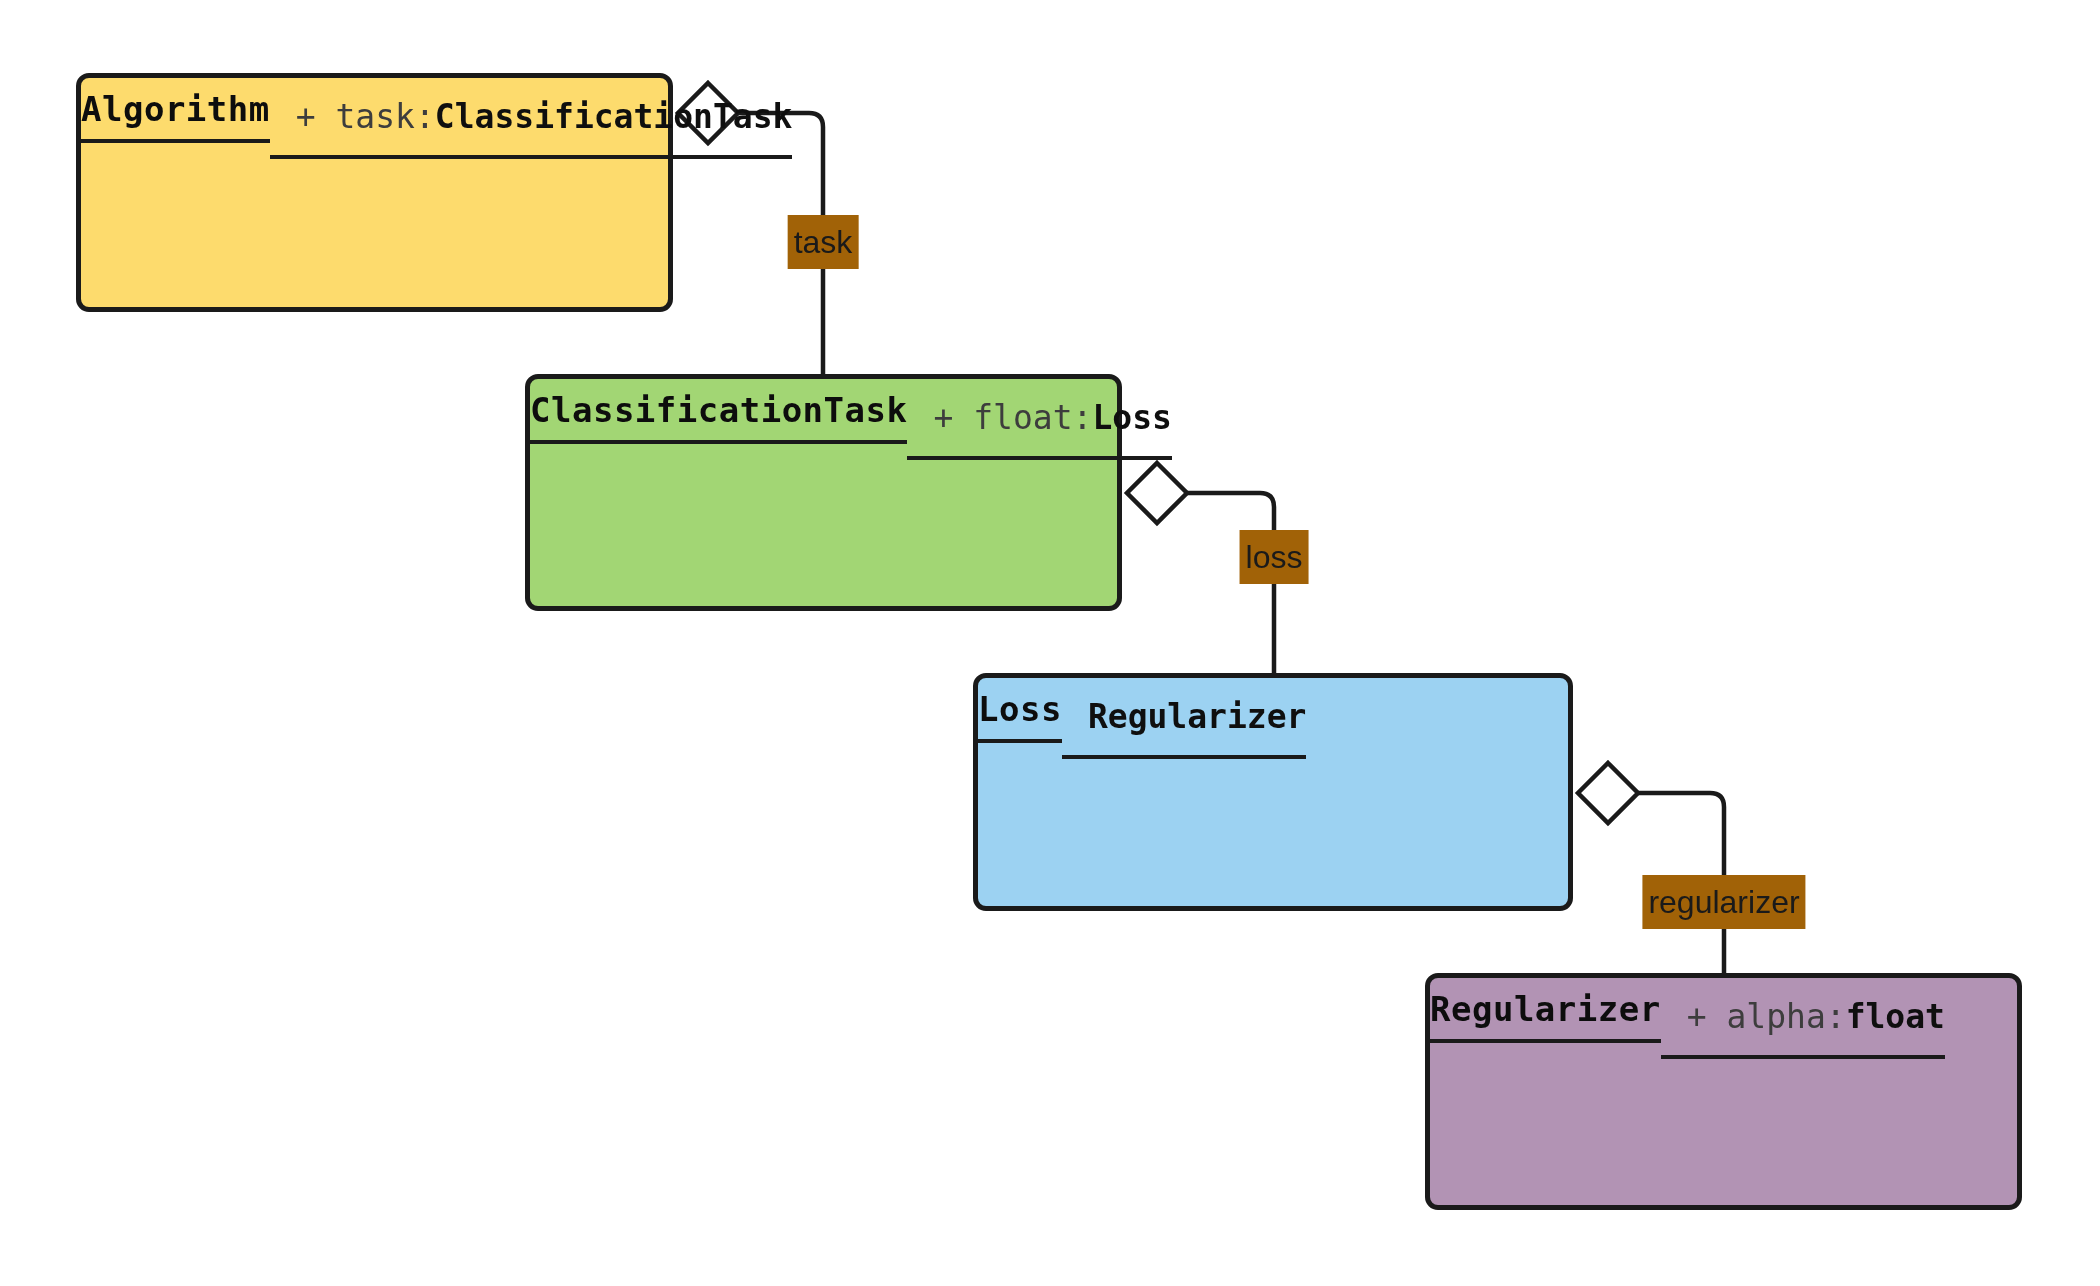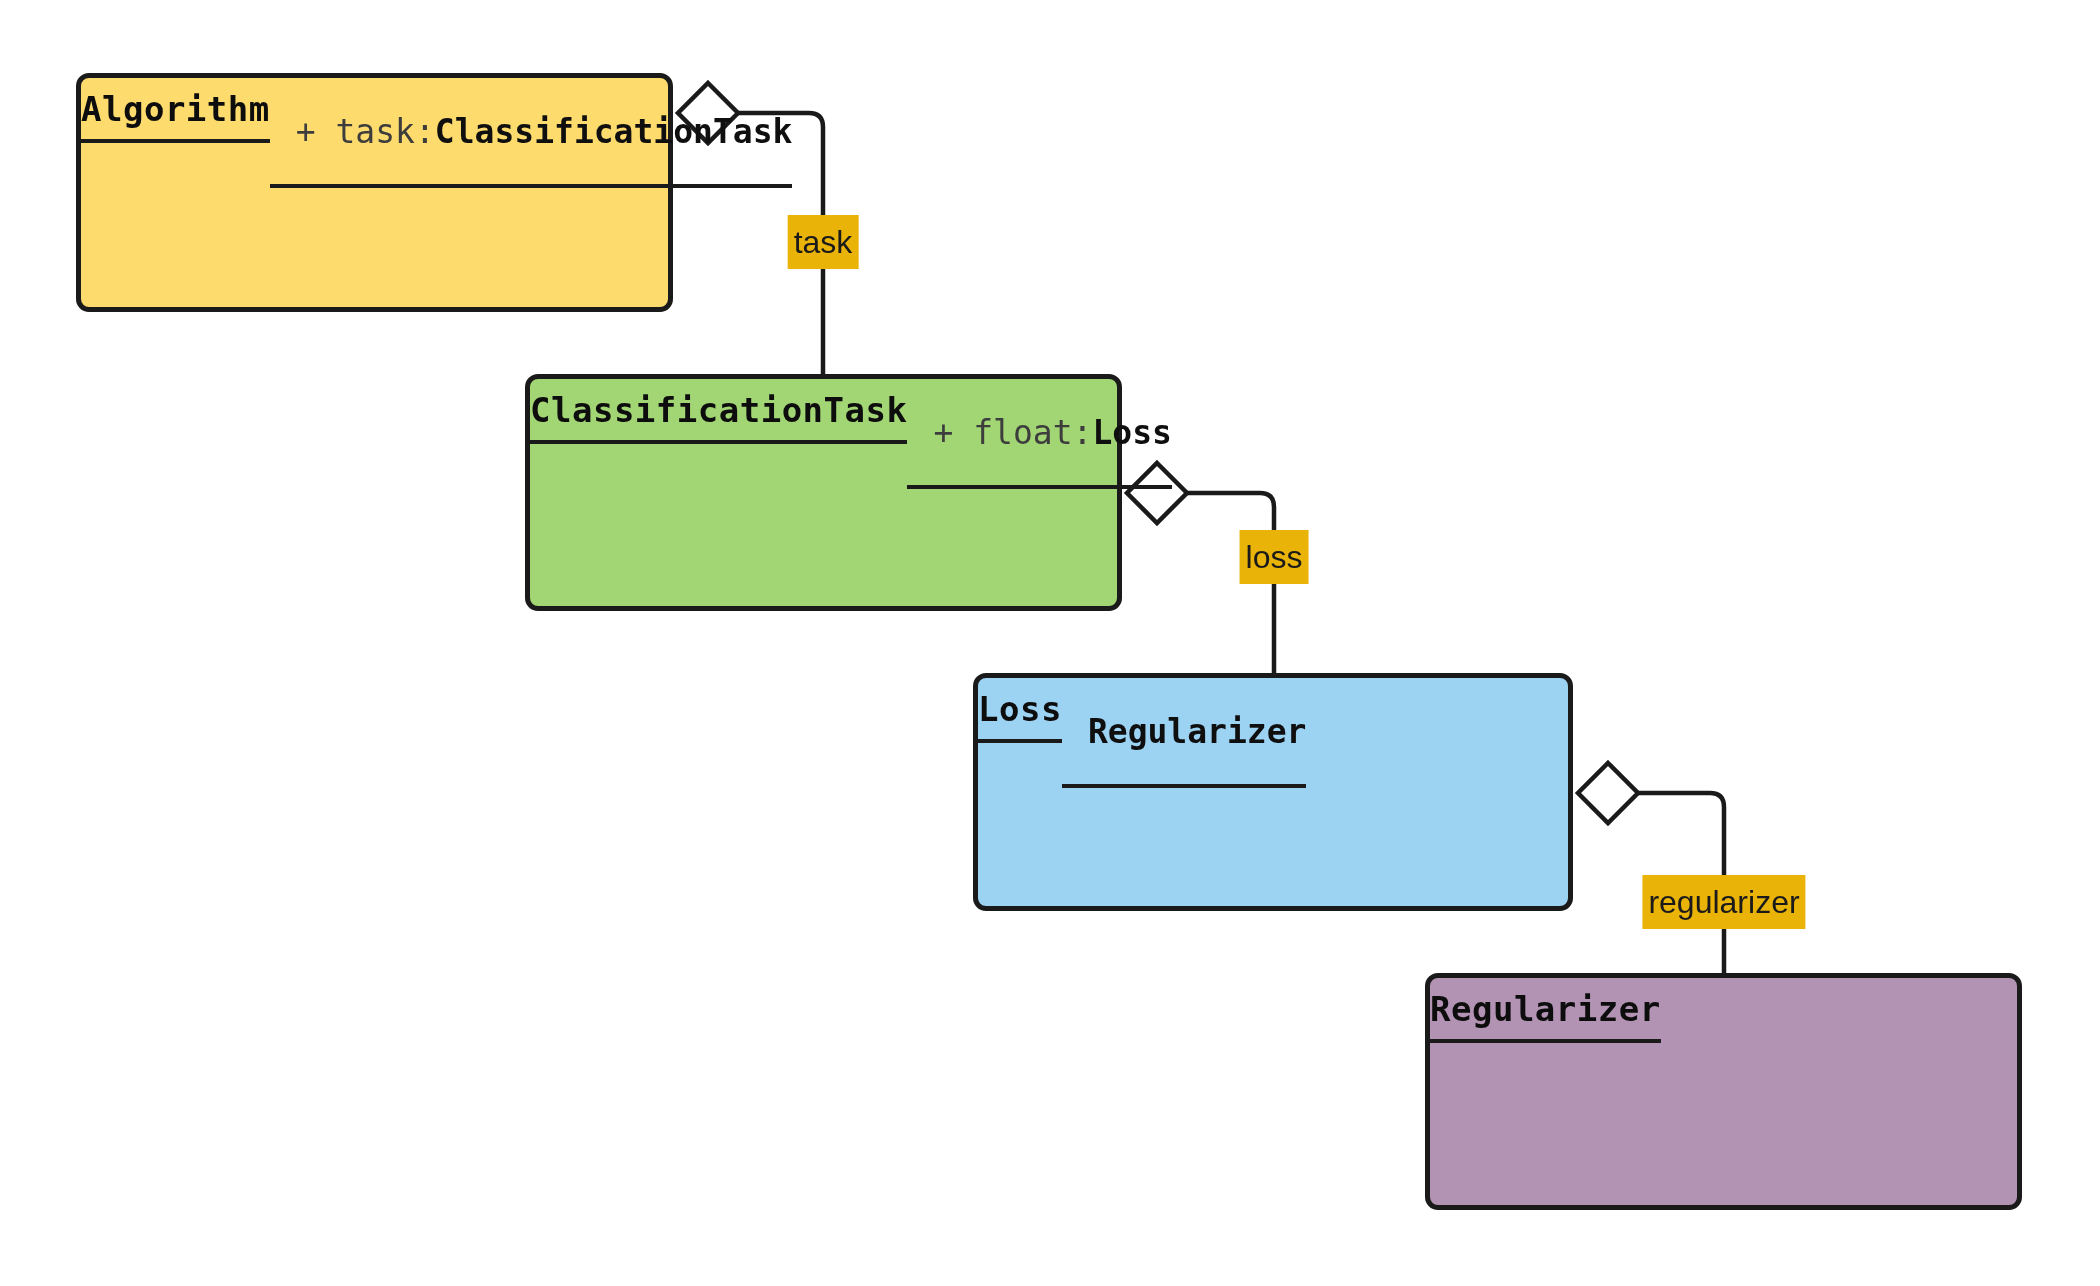--- a/index.html
+++ b/index.html
@@ -38,21 +38,21 @@
     display: flex;
     align-items: center;
     justify-content: center;
     font-size: 34px;
     font-weight: bold;
     color: #0d0d0d;
     letter-spacing: 0.5px;
   }
   .uml-attrs {
     box-sizing: border-box;
-    height: 110px;
+    height: 81px;
     border-bottom: 4px solid #1a1a1a;
     display: flex;
     align-items: center;
     padding-left: 26px;
     font-size: 33px;
   }
   .attr-name {
     color: #3d3d3d;
     font-weight: normal;
     white-space: pre;
@@ -61,21 +61,21 @@
     color: #0f0f0f;
     font-weight: bold;
     white-space: pre;
   }
   .uml-empty {
     flex: 1;
   }
   .edge-label {
     position: absolute;
     transform: translate(-50%, -50%);
-    background: #eab308;
+    background: #a16207;
     font-family: "Liberation Sans", sans-serif;
     font-size: 32px;
     color: #1a1a1a;
     line-height: 1;
     padding: 11px 6px;
     white-space: nowrap;
   }
   
   #class-algorithm          { left: 76px;   top: 73px;  width: 597px; height: 239px; }
   #class-classificationtask { left: 525px;  top: 374px; width: 597px; height: 237px; }
@@ -123,20 +123,24 @@
   <div class="uml-class" id="class-loss" style="background-color: rgb(156, 210, 242);">
     <div class="uml-title">Loss</div>
     <div class="uml-attrs">
       <span class="attr-type">Regularizer</span>
     </div>
     <div class="uml-empty"></div>
   </div>
 
   <div class="uml-class" id="class-regularizer" style="background-color: rgb(178, 147, 180);">
     <div class="uml-title">Regularizer</div>
+    <div class="uml-attrs">
+      <span class="attr-name">+ alpha:</span>
+      <span class="attr-type">float</span>
+    </div>
     <div class="uml-empty"></div>
   </div>
 
   <div class="edge-label" id="label-task">task</div>
   <div class="edge-label" id="label-loss">loss</div>
   <div class="edge-label" id="label-regularizer">regularizer</div>
 
 </div>
 
 </body></html>

